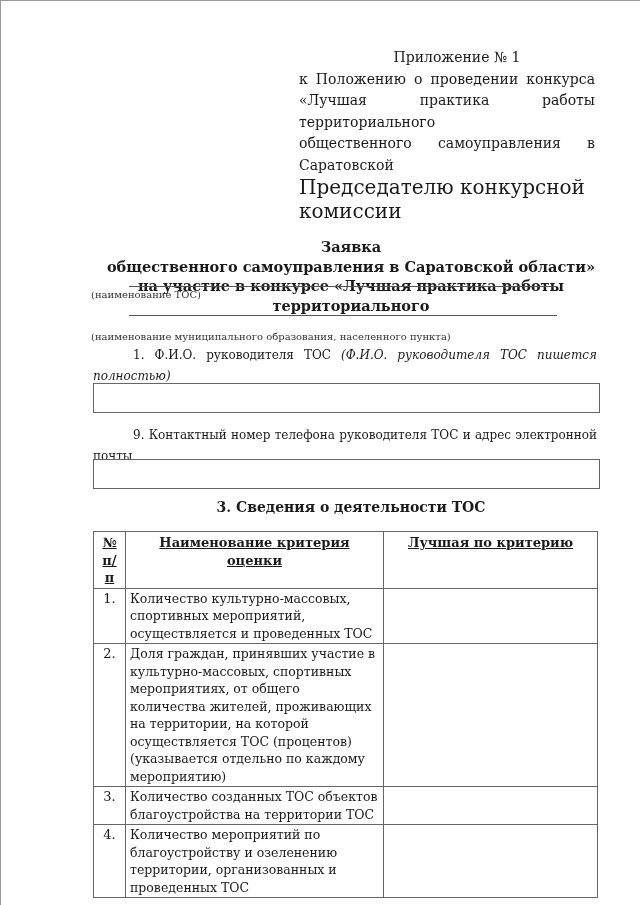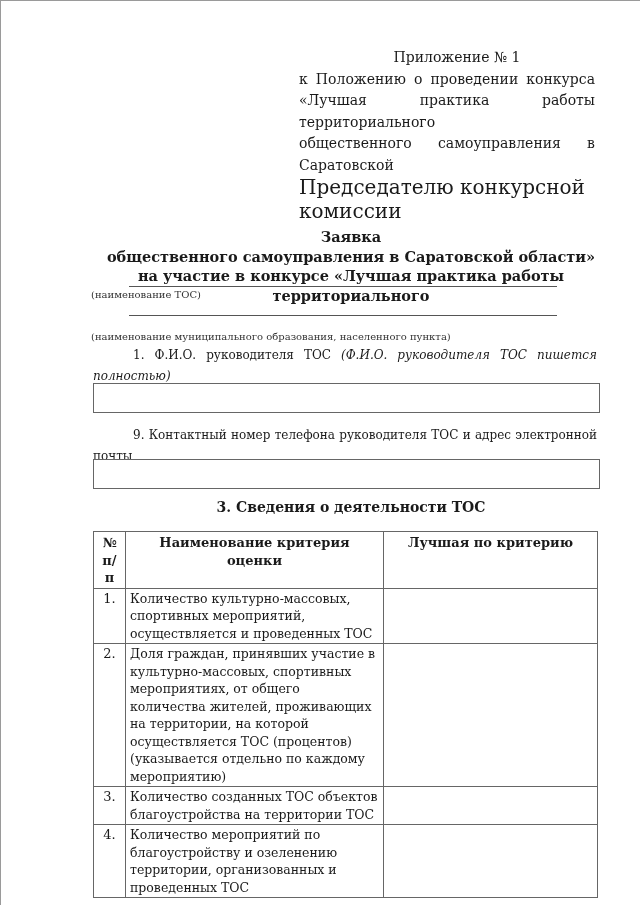--- a/index.html
+++ b/index.html
@@ -14,21 +14,21 @@
   .abs { position: absolute; }
   .appendix {
     left: 298px; top: 46px; width: 296px;
     font-size: 14px; line-height: 21.5px;
   }
   .appendix .ttl { text-align: center; padding-left: 20px; }
   .appendix .jst { text-align: justify; text-align-last: justify; }
   .appendix .last { text-align: left; }
   .chair { left: 298px; top: 174px; font-size: 20px; }
   .app-title {
-    left: 90px; top: 226px; width: 520px; text-align: center;
+    left: 90px; top: 236px; width: 520px; text-align: center;
     font-weight: bold; font-size: 14.5px; line-height: 19.5px;
   }
   .fill-line { left: 128px; width: 428px; height: 0; border-top: 1px solid #555; }
   .caption { left: 90px; width: 520px; font-size: 10px; color: #333; }
   .para {
     left: 92px; width: 504px; font-size: 12px; line-height: 20.5px; text-align: justify;
   }
   .para .ind { padding-left: 40px; }
   .para em { font-style: italic; }
   .box {
@@ -38,21 +38,21 @@
     left: 90px; top: 498px; width: 520px; text-align: center;
     font-weight: bold; font-size: 14px;
   }
   table.crit {
     position: absolute; left: 92px; top: 530px; width: 505px;
     border-collapse: collapse; font-size: 13px; line-height: 17.5px;
   }
   table.crit td, table.crit th {
     border: 1px solid #666; vertical-align: top; padding: 1px 4px;
   }
-  table.crit th { font-weight: bold; text-align: center; height: 50px; padding-top: 2px; }
+  table.crit th { font-weight: bold; text-align: center; height: 50px; padding-top: 2px; text-decoration: underline; }
   table.crit td.num { text-align: center; width: 22px; }
   table.crit col.c1 { width: 32px; }
   table.crit col.c2 { width: 258px; }
   table.crit td.crit-text { font-size: 12.5px; }
 </style>
 </head>
 <body>
 
 <div class="abs appendix">
   <div class="ttl">Приложение № 1</div>

